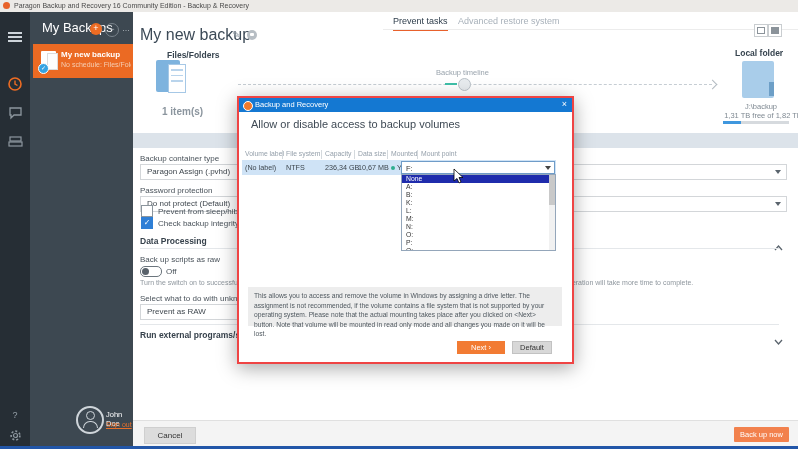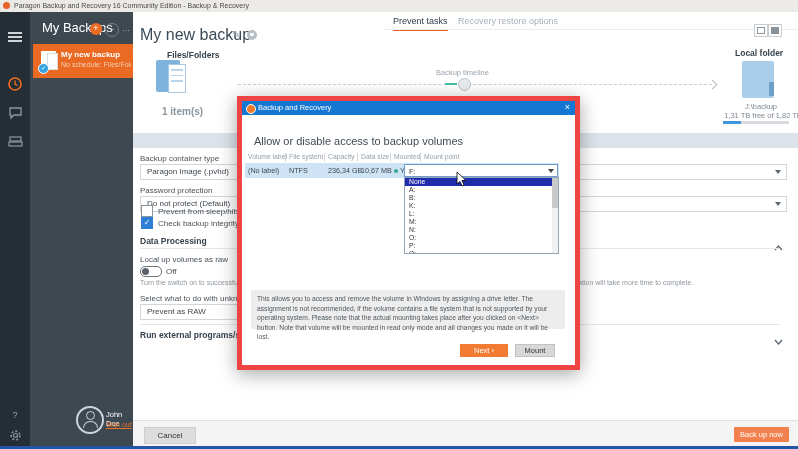--- a/index.html
+++ b/index.html
@@ -72,26 +72,26 @@
   .divider{position:absolute;height:1px;background:#e4e7ea;}
   .toggle{position:absolute;width:20px;height:9px;border:1px solid #6b757d;border-radius:5px;background:#fff;}
   .knob{position:absolute;left:1px;top:1px;width:7px;height:7px;border-radius:50%;background:#59626b;}
   .hint{position:absolute;font-size:7px;color:#8f979e;}
   
   .footer{position:absolute;left:0;top:408px;width:665px;height:26px;background:#f4f4f4;border-top:1px solid #e0e0e0;}
   .btn-restore{position:absolute;left:11px;top:6px;width:50px;height:15px;background:#dcdcdc;border:1px solid #cfcfcf;font-size:8px;color:#333;text-align:center;line-height:15px;}
   .btn-backup{position:absolute;left:601px;top:6px;width:55px;height:15px;background:#f2814d;font-size:7.5px;color:#fff;text-align:center;line-height:15px;border-radius:1px;}
   .bluestrip{left:0;top:446px;width:798px;height:3px;background:#2256a8;}
   
-  .dialog{left:237px;top:96px;width:333px;height:264px;background:#fff;border:5px solid #ef4444;box-shadow:0 4px 18px rgba(0,0,0,.35);z-index:10;}
+  .dialog{left:237px;top:96px;width:333px;height:264px;background:#fff;border:2px solid #ef4444;box-shadow:0 4px 18px rgba(0,0,0,.35);z-index:10;}
   .dlg-titlebar{position:absolute;left:0;top:0;width:333px;height:14px;background:#1478d2;}
   .dlg-ico{position:absolute;left:4px;top:3px;width:8px;height:8px;border-radius:50%;background:#f0redacted;background:#ef7a2d;border:1px solid #fff;}
   .dlg-title{position:absolute;left:16px;top:2px;color:#fff;font-size:7.5px;}
   .dlg-close{position:absolute;right:5px;top:1px;color:#fff;font-size:9px;cursor:pointer;}
-  .dlg-h1{position:absolute;left:12px;top:20px;font-size:11px;color:#3f4a55;margin-top:14px;}
+  .dlg-h1{position:absolute;left:12px;top:20px;font-size:11px;color:#3f4a55;}
   .dlg-sub{position:absolute;left:12px;top:37px;font-size:7.5px;color:#555f68;}
   .thead{position:absolute;font-size:6.8px;color:#95a0ab;top:52px;}
   .tsep{position:absolute;top:52px;width:1px;height:9px;background:#d4d9dd;}
   .trow{position:absolute;left:3px;top:62px;width:314px;height:15px;background:#cfe3f6;}
   .tcell{position:absolute;top:3px;font-size:7.2px;color:#3c454d;}
   .dot{position:absolute;top:6px;width:4px;height:4px;border-radius:50%;background:#2fae8f;}
   .combo{position:absolute;left:162px;top:63px;width:154px;height:13px;background:#fff;border:1px solid #6f9cc8;font-size:7.5px;color:#333;line-height:13px;padding-left:4px;box-sizing:border-box;}
   .combo .arr{position:absolute;right:3px;top:4px;width:0;height:0;border-left:3px solid transparent;border-right:3px solid transparent;border-top:4px solid #444;}
   .ddlist{position:absolute;left:162px;top:76px;width:153px;height:75px;background:#fff;border:1px solid #94a6ba;overflow:hidden;z-index:20;}
   .dditem{height:8px;font-size:6.8px;line-height:8px;padding-left:4px;color:#333;}
@@ -163,21 +163,21 @@
     <div class="avatar">
       <div class="av-head"></div>
         <div class="av-body"></div>
     </div>
     <div class="user-name">John Doe</div>
     <div class="sign-out">Sign out</div>
   </div>
 
   <div class="abs content">
     <div class="topnav-active">Prevent tasks</div>
-    <div class="topnav-idle">Recovery restore options</div>
+    <div class="topnav-idle">Advanced restore system</div>
     <div class="navline"></div>
     <div class="minibtn" style="left:621px;">
         <div class="in"></div>
       </div>
     <div class="minibtn dark" style="left:635px;">
         <div class="in"></div>
       </div>
 
     <div class="page-title">My new backup</div>
     <div class="pencil">✎</div>
@@ -207,40 +207,40 @@
         <div class="dst-fill"></div>
       </div>
 
     <div class="tabbar">
       <span>Backup settings</span>
       <span></span>
     </div>
 
     <div class="flabel" style="left:7px;top:142px;">Backup container type</div>
     <div class="fselect" style="left:7px;top:152px;width:639px;">
-      <span>Paragon Image (.pvhd)</span><span class="arr"></span>
+      <span>Paragon Assign (.pvhd)</span><span class="arr"></span>
     </div>
     <div class="flabel" style="left:7px;top:174px;">Password protection</div>
     <div class="fselect" style="left:7px;top:184px;width:639px;">
       <span>Do not protect (Default)</span><span class="arr"></span>
     </div>
     <div class="cbox" style="left:8px;top:193px;"></div>
     <div class="flabel" style="left:25px;top:195px;">Prevent from sleep/hibernate</div>
     <div class="cbox on" style="left:8px;top:205px;">✓</div>
     <div class="flabel" style="left:25px;top:207px;">Check backup integrity after c</div>
 
     <div class="sect" style="left:7px;top:224px;">Data Processing</div>
     <div class="chev" style="left:641px;top:225px;">
       <svg width="9" height="6" viewBox="0 0 9 6">
           <polyline points="1,5 4.5,1 8,5" fill="none" stroke="#5a646d" stroke-width="1.3"></polyline>
         </svg>
     </div>
     <div class="divider" style="left:7px;top:236px;width:639px;"></div>
 
-    <div class="flabel" style="left:7px;top:243px;">Local up volumes as raw</div>
+    <div class="flabel" style="left:7px;top:243px;">Back up scripts as raw</div>
     <div class="toggle" style="left:7px;top:254px;">
         <div class="knob"></div>
       </div>
     <div class="flabel" style="left:33px;top:255px;">Off</div>
     <div class="hint" style="left:7px;top:267px;">Turn the switch on to successfully back</div>
     <div class="hint" style="left:435px;top:267px;">peration will take more time to complete.</div>
 
     <div class="flabel" style="left:7px;top:282px;">Select what to do with unknown f</div>
     <div class="fselect" style="left:7px;top:292px;width:318px;">
       <span>Prevent as RAW</span><span class="arr"></span>
@@ -311,17 +311,17 @@
 
     <div class="cursor">
       <svg width="11" height="16" viewBox="0 0 11 16">
           <polygon points="1,1 1,13 4,10.5 6,15 8,14 6,9.5 10,9.5" fill="#fff" stroke="#000" stroke-width="0.8"></polygon>
         </svg>
     </div>
 
     <div class="infobox">This allows you to access and remove the volume in Windows by assigning a drive letter. The assignment is not recommended, if the volume contains a file system that is not supported by your operating system. Please note that the actual mounting takes place after you clicked on &lt;Next&gt; button. Note that volume will be mounted in read only mode and all changes you made on it will be lost.</div>
 
     <div class="btn-next">Next ›</div>
-    <div class="btn-cancel">Mount</div>
+    <div class="btn-cancel">Default</div>
   </div>
 
   <div class="abs bluestrip"></div>
 </div>
 
 </body></html>

